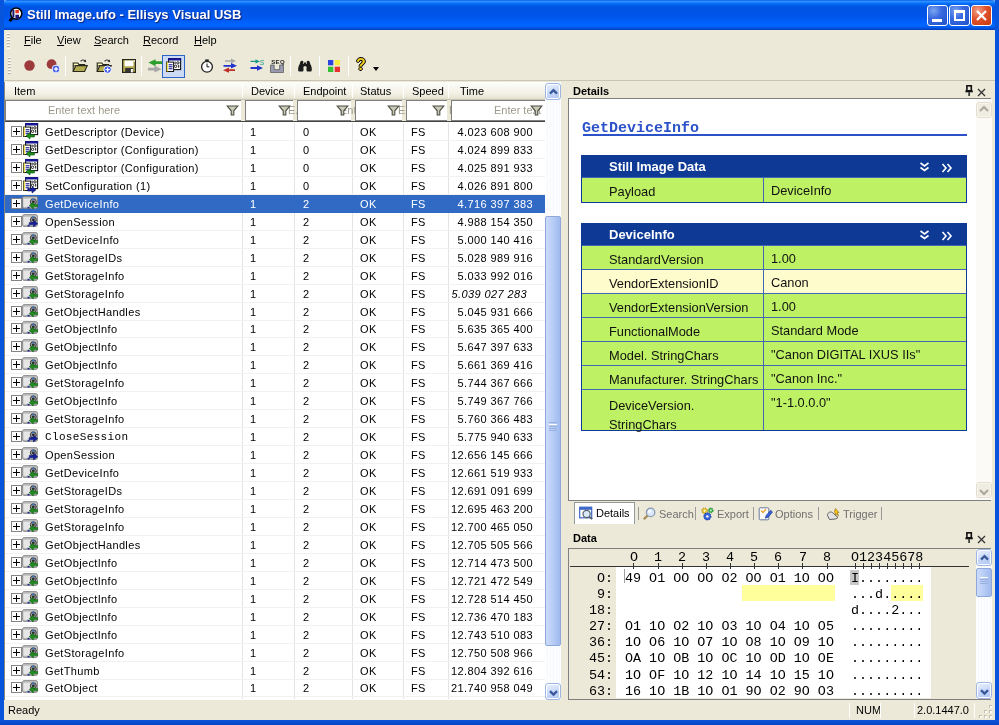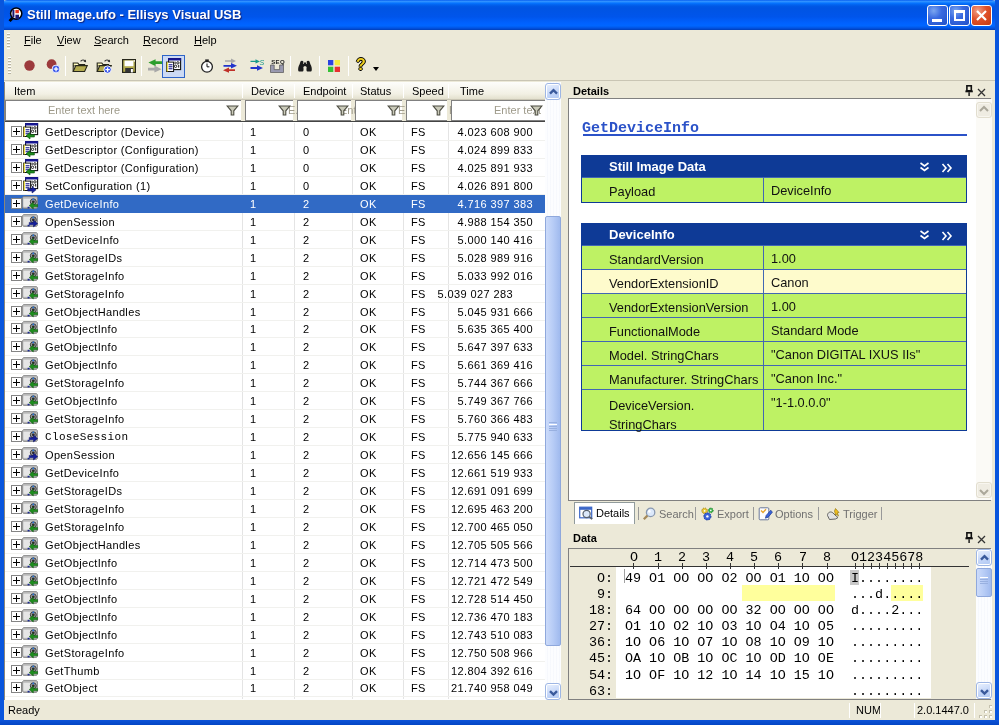--- a/index.html
+++ b/index.html
@@ -490,21 +490,21 @@
               <circle cx="11.3" cy="4.4" r="0.9" fill="#2a7ae0"></circle>
               <rect x="5.6" y="11.8" width="2" height="1.6" fill="#1a2a90"></rect>
               <path d="M15.6 11.8 L11.3 11.8 L11.3 13.9 L7.2 10.6 L11.3 7.3 L11.3 9.4 L15.6 9.4 Z" fill="#1e8e1e" stroke="#0a500a" stroke-width="0.5"></path>
             </svg>
           </span>
 <span class="c" style="left:41px;color:#000;">GetStorageInfo</span>
 <span class="c" style="left:246px;color:#000;">1</span>
 <span class="c" style="left:299px;color:#000;">2</span>
 <span class="c" style="left:356px;color:#000;">OK</span>
 <span class="c" style="left:407px;color:#000;">FS</span>
-<span class="c" style="left:509px;color:#000;transform:translateX(-100%);letter-spacing:0.4px;">5.039 027 283</span>
+<span class="c" style="left:523px;color:#000;transform:translateX(-100%);letter-spacing:0.4px;font-style:italic;">5.039 027 283</span>
 </div>
 <div class="lrow" style="top:179.5px;">
 <span style="position:absolute;left:7px;top:3px;width:11px;height:11px;background:#fff;border:1px solid #848484;"></span>
 <span style="position:absolute;left:9px;top:8px;width:7px;height:1px;background:#000;"></span>
 <span style="position:absolute;left:12px;top:5px;width:1px;height:7px;background:#000;"></span>
 <span style="position:absolute;left:18px;top:0px;width:17px;height:17px;">
             <svg width="17" height="17" viewBox="0 0 17 17" style="position:absolute;left:0;top:0;">
               <rect x="0.7" y="1.7" width="14.6" height="11.6" rx="1.2" fill="#d9d9d9" stroke="#808080" stroke-width="1"></rect>
               <rect x="1.6" y="3.6" width="7.6" height="8" rx="0.8" fill="#e6e6e6"></rect>
               <path d="M1.2 2.2 L15 2.2 L15 3.6 L1.2 3.6 Z" fill="#b5b5b5"></path>
@@ -1282,35 +1282,35 @@
           <div style="position:absolute;left:325.9px;top:14px;width:1px;height:6px;background:#333;"></div>
           <div style="position:absolute;left:333.9px;top:14px;width:1px;height:6px;background:#333;"></div>
           <div style="position:absolute;left:342.0px;top:14px;width:1px;height:6px;background:#333;"></div>
           <div style="position:absolute;left:350.0px;top:14px;width:1px;height:6px;background:#333;"></div>
           <div class="hex" style="left:27.9px;top:21.6px;">O:</div>
           <div class="hex" style="left:56.4px;top:21.6px;">49 O1 OO OO O2 OO O1 1O OO</div>
           <div class="hex" style="left:282.0px;top:21.6px;">I........</div>
           <div class="hex" style="left:27.9px;top:37.8px;">9:</div>
           <div class="hex" style="left:282.0px;top:37.8px;">...d.....</div>
           <div class="hex" style="left:19.8px;top:53.9px;">18:</div>
-          <div class="hex" style="left:56.4px;top:53.9px;">64 OO OO OO OO 32 OO OO OO</div>
           <div class="hex" style="left:282.0px;top:53.9px;">d....2...</div>
           <div class="hex" style="left:19.8px;top:70.0px;">27:</div>
           <div class="hex" style="left:56.4px;top:70.0px;">O1 1O O2 1O O3 1O O4 1O O5</div>
           <div class="hex" style="left:282.0px;top:70.0px;">.........</div>
           <div class="hex" style="left:19.8px;top:86.2px;">36:</div>
           <div class="hex" style="left:56.4px;top:86.2px;">1O O6 1O O7 1O O8 1O O9 1O</div>
           <div class="hex" style="left:282.0px;top:86.2px;">.........</div>
           <div class="hex" style="left:19.8px;top:102.3px;">45:</div>
           <div class="hex" style="left:56.4px;top:102.3px;">OA 1O OB 1O OC 1O OD 1O OE</div>
           <div class="hex" style="left:282.0px;top:102.3px;">.........</div>
           <div class="hex" style="left:19.8px;top:118.5px;">54:</div>
           <div class="hex" style="left:56.4px;top:118.5px;">1O OF 1O 12 1O 14 1O 15 1O</div>
           <div class="hex" style="left:282.0px;top:118.5px;">.........</div>
           <div class="hex" style="left:19.8px;top:134.6px;">63:</div>
+          <div class="hex" style="left:56.4px;top:134.6px;">16 1O 1B 1O O1 9O O2 9O O3</div>
           <div class="hex" style="left:282.0px;top:134.6px;">.........</div>
         </div>
 
 <div class="sb" style="left:407px;top:0px;width:16px;height:150px;background:repeating-linear-gradient(90deg,#FCFDFF 0,#FCFDFF 2px,#F1F4FB 3px);"></div>
 <div class="sbtn" style="left:407px;top:0px;">
           <svg width="15" height="15" viewBox="0 0 15 15">
             <path d="M4 8.6 L7.5 5.2 L11 8.6" fill="none" stroke="#3A5A9C" stroke-width="2.4"></path>
           </svg>
         </div>
 <div class="sbtn" style="left:407px;top:133px;">

